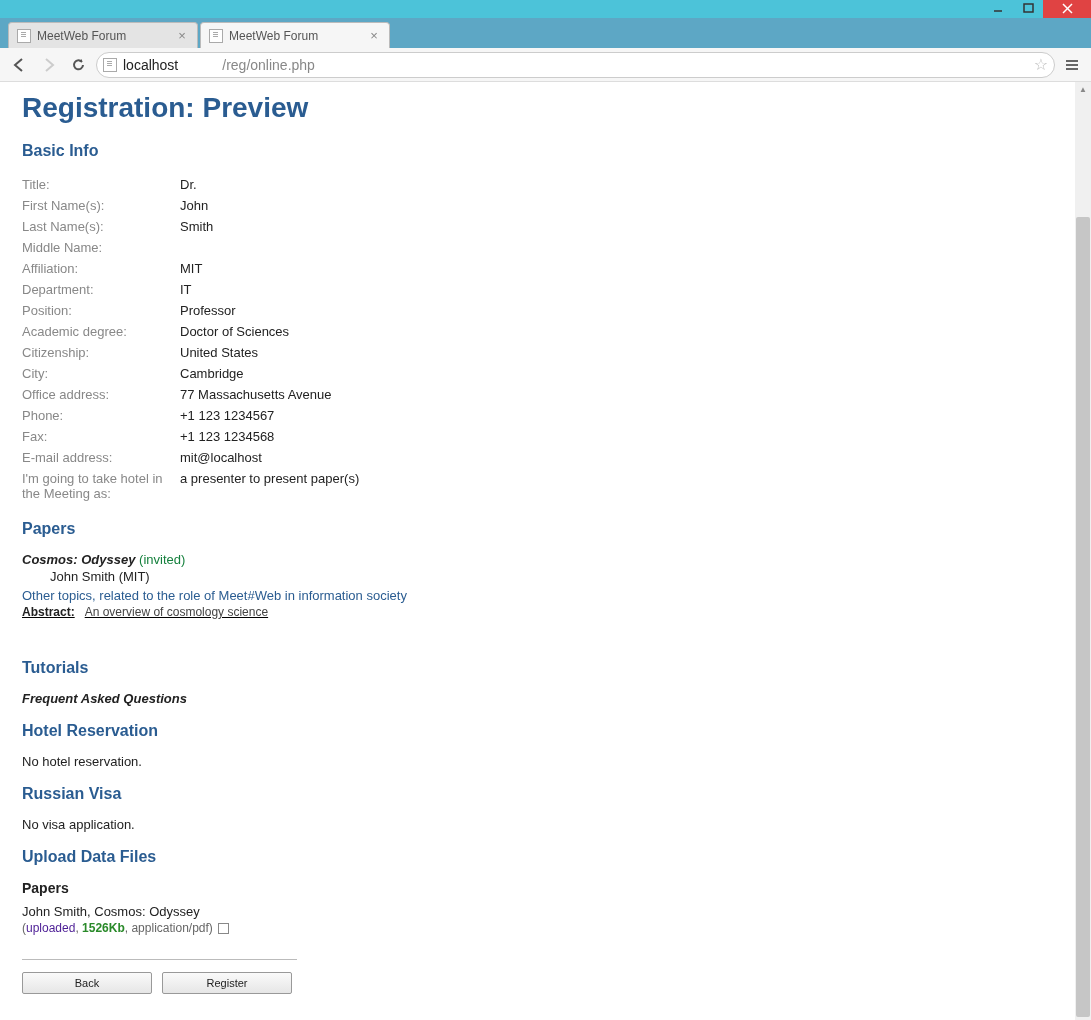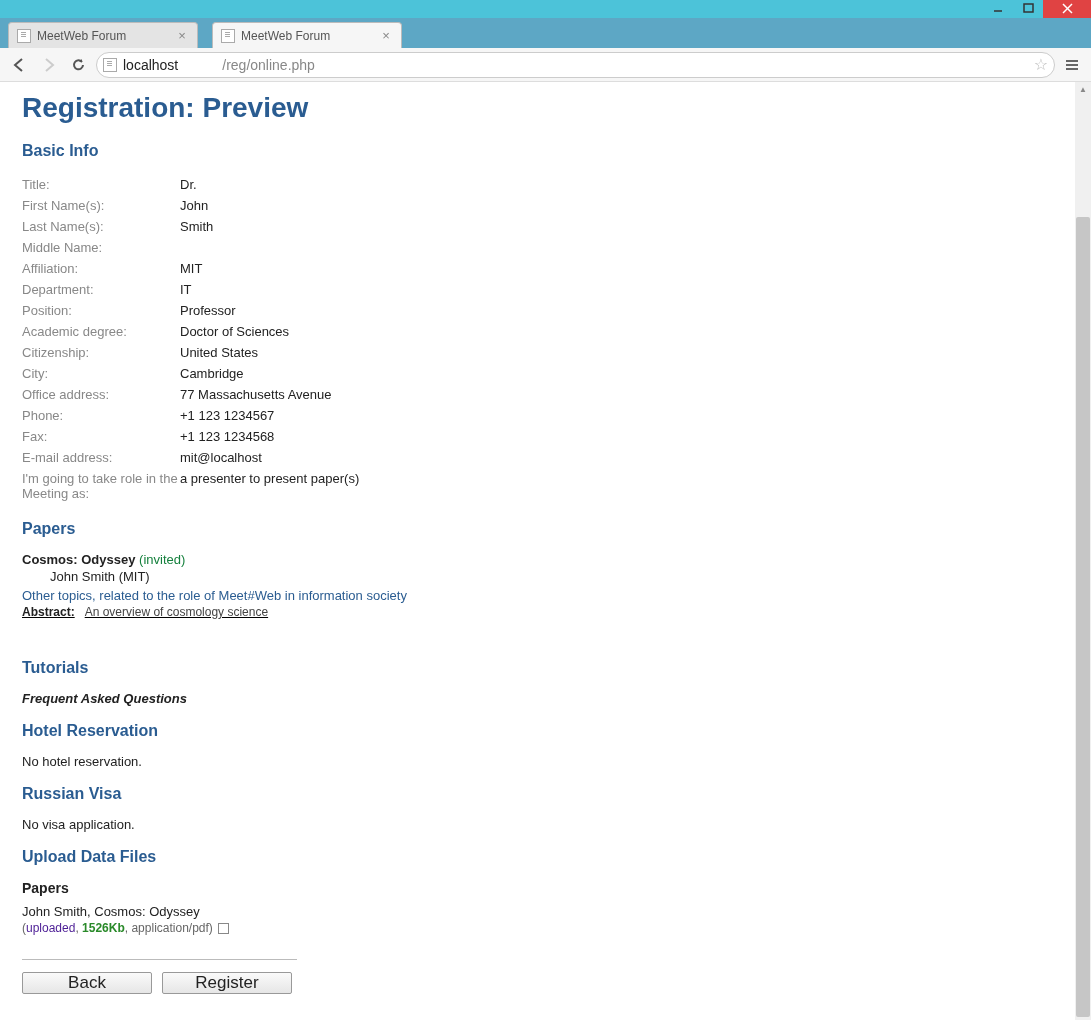--- a/index.html
+++ b/index.html
@@ -52,21 +52,21 @@
   padding-left: 8px;
 }
 .tab {
   height: 26px;
   width: 190px;
   background: #e4e4e4;
   border-radius: 4px 4px 0 0;
   display: flex;
   align-items: center;
   padding: 11px 8px;
-  margin-right: 14px;
+  margin-right: 2px;
   font-size: 12px;
   color: #555;
   position: relative;
   border: 1px solid #bbb;
   border-bottom: none;
 }
 .tab.active {
   background: #f6f6f6;
 }
 .tab .favicon {
@@ -195,21 +195,21 @@
   font-size: 16px;
   font-weight: bold;
   color: #2a5c91;
   margin: 16px 0 14px 0;
 }
 .info-table { font-size: 13px; }
 .info-row { display: flex; padding: 3px 0; }
 .info-label { width: 158px; color: #888; }
 .info-value { color: #222; }
 .papers-block { margin-top: 6px; }
-.paper-title { font-weight: bold; color: #222; }
+.paper-title { font-style: italic; font-weight: bold; color: #222; }
 .paper-status { font-size: 13px; color: #15803d; }
 .paper-author { margin-left: 28px; color: #222; padding: 2px 0; }
 .paper-topic { color: #2a5c91; margin-top: 2px; }
 .paper-abstract { font-size: 12px; margin-top: 2px; text-decoration: underline; }
 .paper-abstract .ab-label { font-weight: bold; color: #222; }
 .paper-abstract .ab-text { color: #444; margin-left: 10px; }
 .tut-item { font-style: italic; font-weight: bold; color: #222; margin-top: 6px; }
 .plain-text { color: #222; }
 h3.subhead { font-size: 14px; font-weight: bold; color: #222; margin: 10px 0 8px 0; }
 .upload-line { color: #222; }
@@ -231,21 +231,21 @@
   margin: 24px 0 12px 0;
   width: 275px;
 }
 .btn-row { display: flex; gap: 10px; }
 .form-btn {
   width: 130px;
   height: 22px;
   background: linear-gradient(#fafafa, #e6e6e6);
   border: 1px solid #999;
   border-radius: 2px;
-  font-size: 17px;
+  font-size: 11px;
   color: #222;
   cursor: pointer;
 }
 </style>
 </head>
 <body>
 
 <div class="window">
   <div class="titlebar">
     <div class="win-controls">
@@ -374,21 +374,21 @@
           </div>
           <div class="info-row">
             <div class="info-label">Fax:</div>
             <div class="info-value">+1 123 1234568</div>
           </div>
           <div class="info-row">
             <div class="info-label">E-mail address:</div>
             <div class="info-value">mit@localhost</div>
           </div>
           <div class="info-row">
-            <div class="info-label">I'm going to take role in the Meeting as:</div>
+            <div class="info-label">I'm going to take hotel in the Meeting as:</div>
             <div class="info-value">a presenter to present paper(s)</div>
           </div>
         </div>
 
       <h2 class="section">Papers</h2>
       <div class="papers-block">
         <div>
           <span class="paper-title">Cosmos: Odyssey</span><span class="paper-status"> (invited)</span>
         </div>
         <div class="paper-author">John Smith (MIT)</div>

